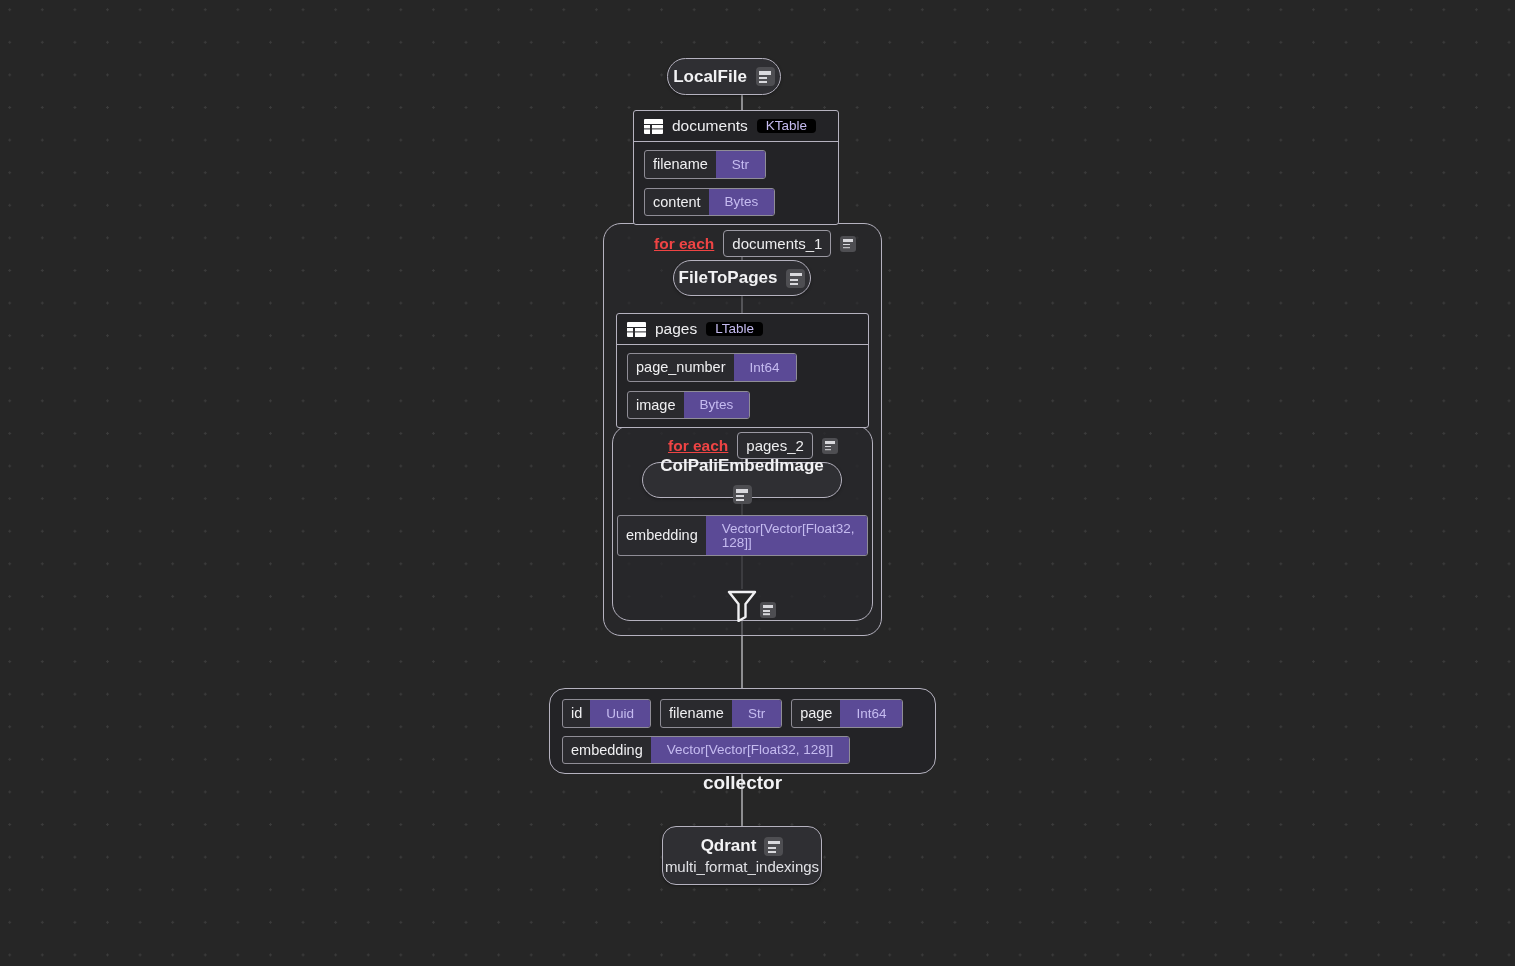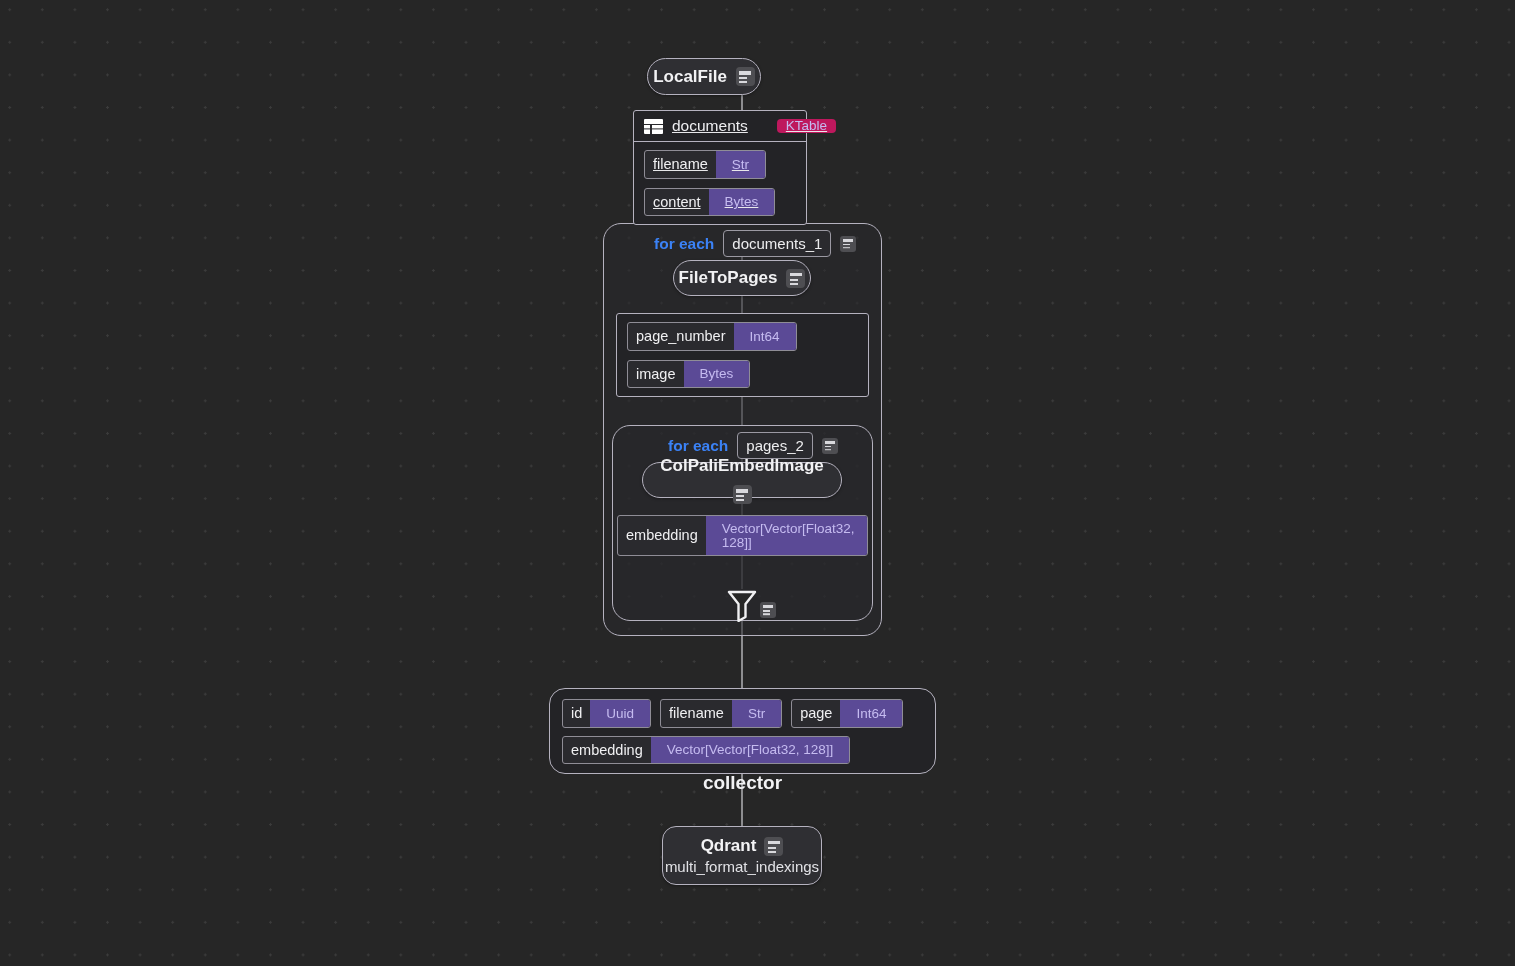--- a/index.html
+++ b/index.html
@@ -139,48 +139,47 @@
     display: flex; align-items: center;
   }
   .chip .ftype {
     padding: 6px 16px;
     background: #5b4a96;
     color: #c5bbf0;
     display: flex; align-items: center;
     font-size: 13.5px;
   }
   .badge-type {
-    background: #be185d;
+    background: #000000;
     color: #c5bbf0;
     border-radius: 4px;
     padding: 0 9px;
     font-size: 13.5px;
     line-height: 1;
     display: inline-flex;
     align-items: center;
-    margin-left: 20px;
   }
 
   
   .loop {
     position: absolute;
     border: 1.5px solid #b5b2bf;
     border-radius: 18px;
     background: rgba(40,40,43,0.55);
     z-index: 2;
   }
   .loop-header {
     position: absolute;
     display: flex;
     align-items: center;
     gap: 9px;
     z-index: 4;
     font-size: 15.5px;
   }
-  .loop-header .fe-label { font-weight: bold; color: #3b82f6; }
+  .loop-header .fe-label { font-weight: bold; color: #ef4444; text-decoration: underline; }
   .loop-header .fe-value {
     border: 1.3px solid #9b99a3;
     border-radius: 4px;
     padding: 4px 8px;
     color: #ededef;
     background: #2a2a2e;
     font-size: 15px;
   }
 
   
@@ -241,26 +240,26 @@
   <div class="conn" style="top:252px;height:10px;"></div>
   <div class="conn" style="top:295px;height:20px;"></div>
   <div class="conn" style="top:376px;height:50px;"></div>
   <div class="conn" style="top:454px;height:10px;"></div>
   <div class="conn" style="top:497px;height:20px;"></div>
   <div class="conn" style="top:541px;height:48px;"></div>
   <div class="conn" style="top:620px;height:70px;"></div>
   <div class="conn" style="top:636px;height:54px;"></div>
   <div class="conn" style="top:774px;height:52px;"></div>
 
-  <div class="pill" style="left:647px;top:58px;width:114px;height:37px;">
+  <div class="pill" style="left:667px;top:58px;width:114px;height:37px;">
     <span>LocalFile</span>
     <span class="doc-icon"></span>
   </div>
 
-  <div class="schema" style="left:633px;top:110px;width:174px;text-decoration:underline;">
+  <div class="schema" style="left:633px;top:110px;width:206px;">
     <div class="schema-head">
       <span class="table-icon"></span>
       <span>documents</span>
       <span class="badge-type">KTable</span>
     </div>
     <div class="schema-body">
       <span class="chip">
         <span class="fname">filename</span>
         <span class="ftype">Str</span>
       </span>
@@ -278,20 +277,25 @@
     <span class="fe-value">documents_1</span>
     <span class="doc-icon sm"></span>
   </div>
 
   <div class="pill" style="left:673px;top:260px;width:138px;height:36px;">
     <span>FileToPages</span>
     <span class="doc-icon"></span>
   </div>
 
   <div class="schema" style="left:616px;top:313px;width:253px;">
+    <div class="schema-head">
+      <span class="table-icon"></span>
+      <span>pages</span>
+      <span class="badge-type">LTable</span>
+    </div>
     <div class="schema-body">
       <span class="chip">
         <span class="fname">page_number</span>
         <span class="ftype">Int64</span>
       </span>
       <span class="chip">
         <span class="fname">image</span>
         <span class="ftype">Bytes</span>
       </span>
     </div>

